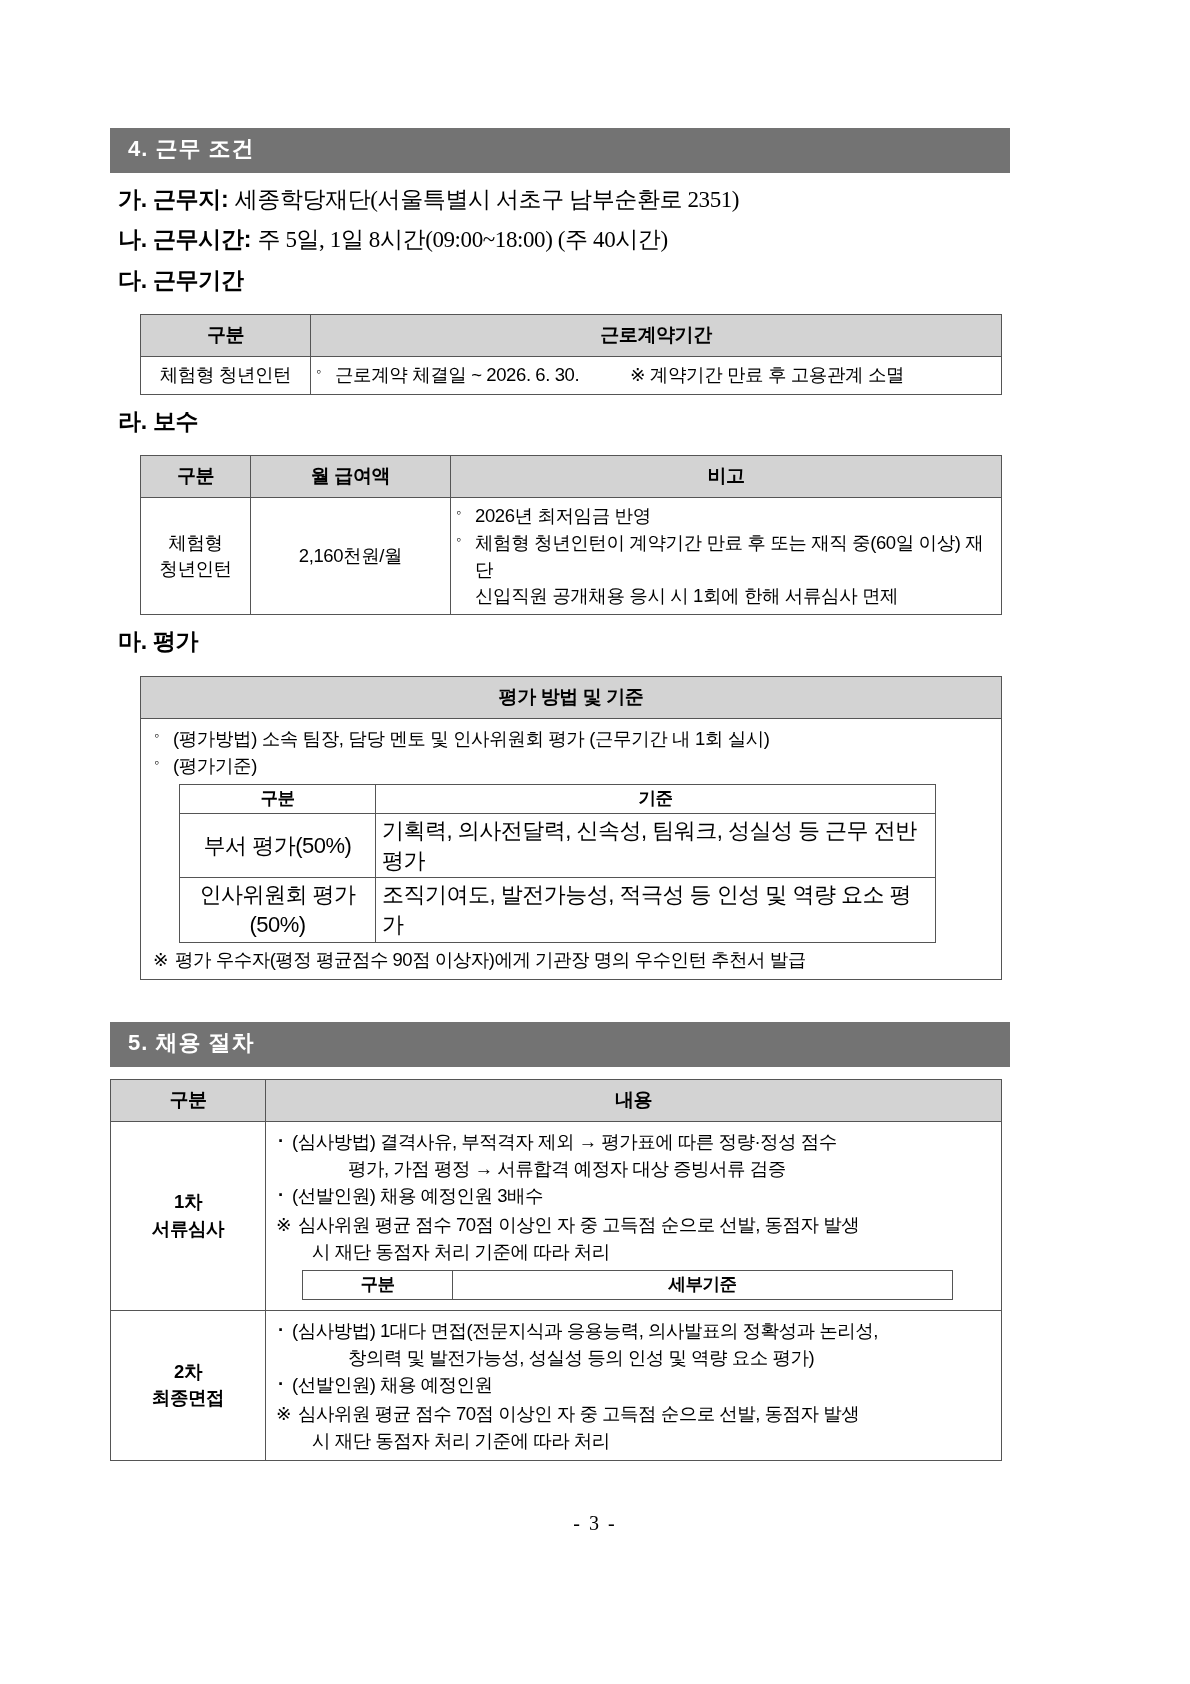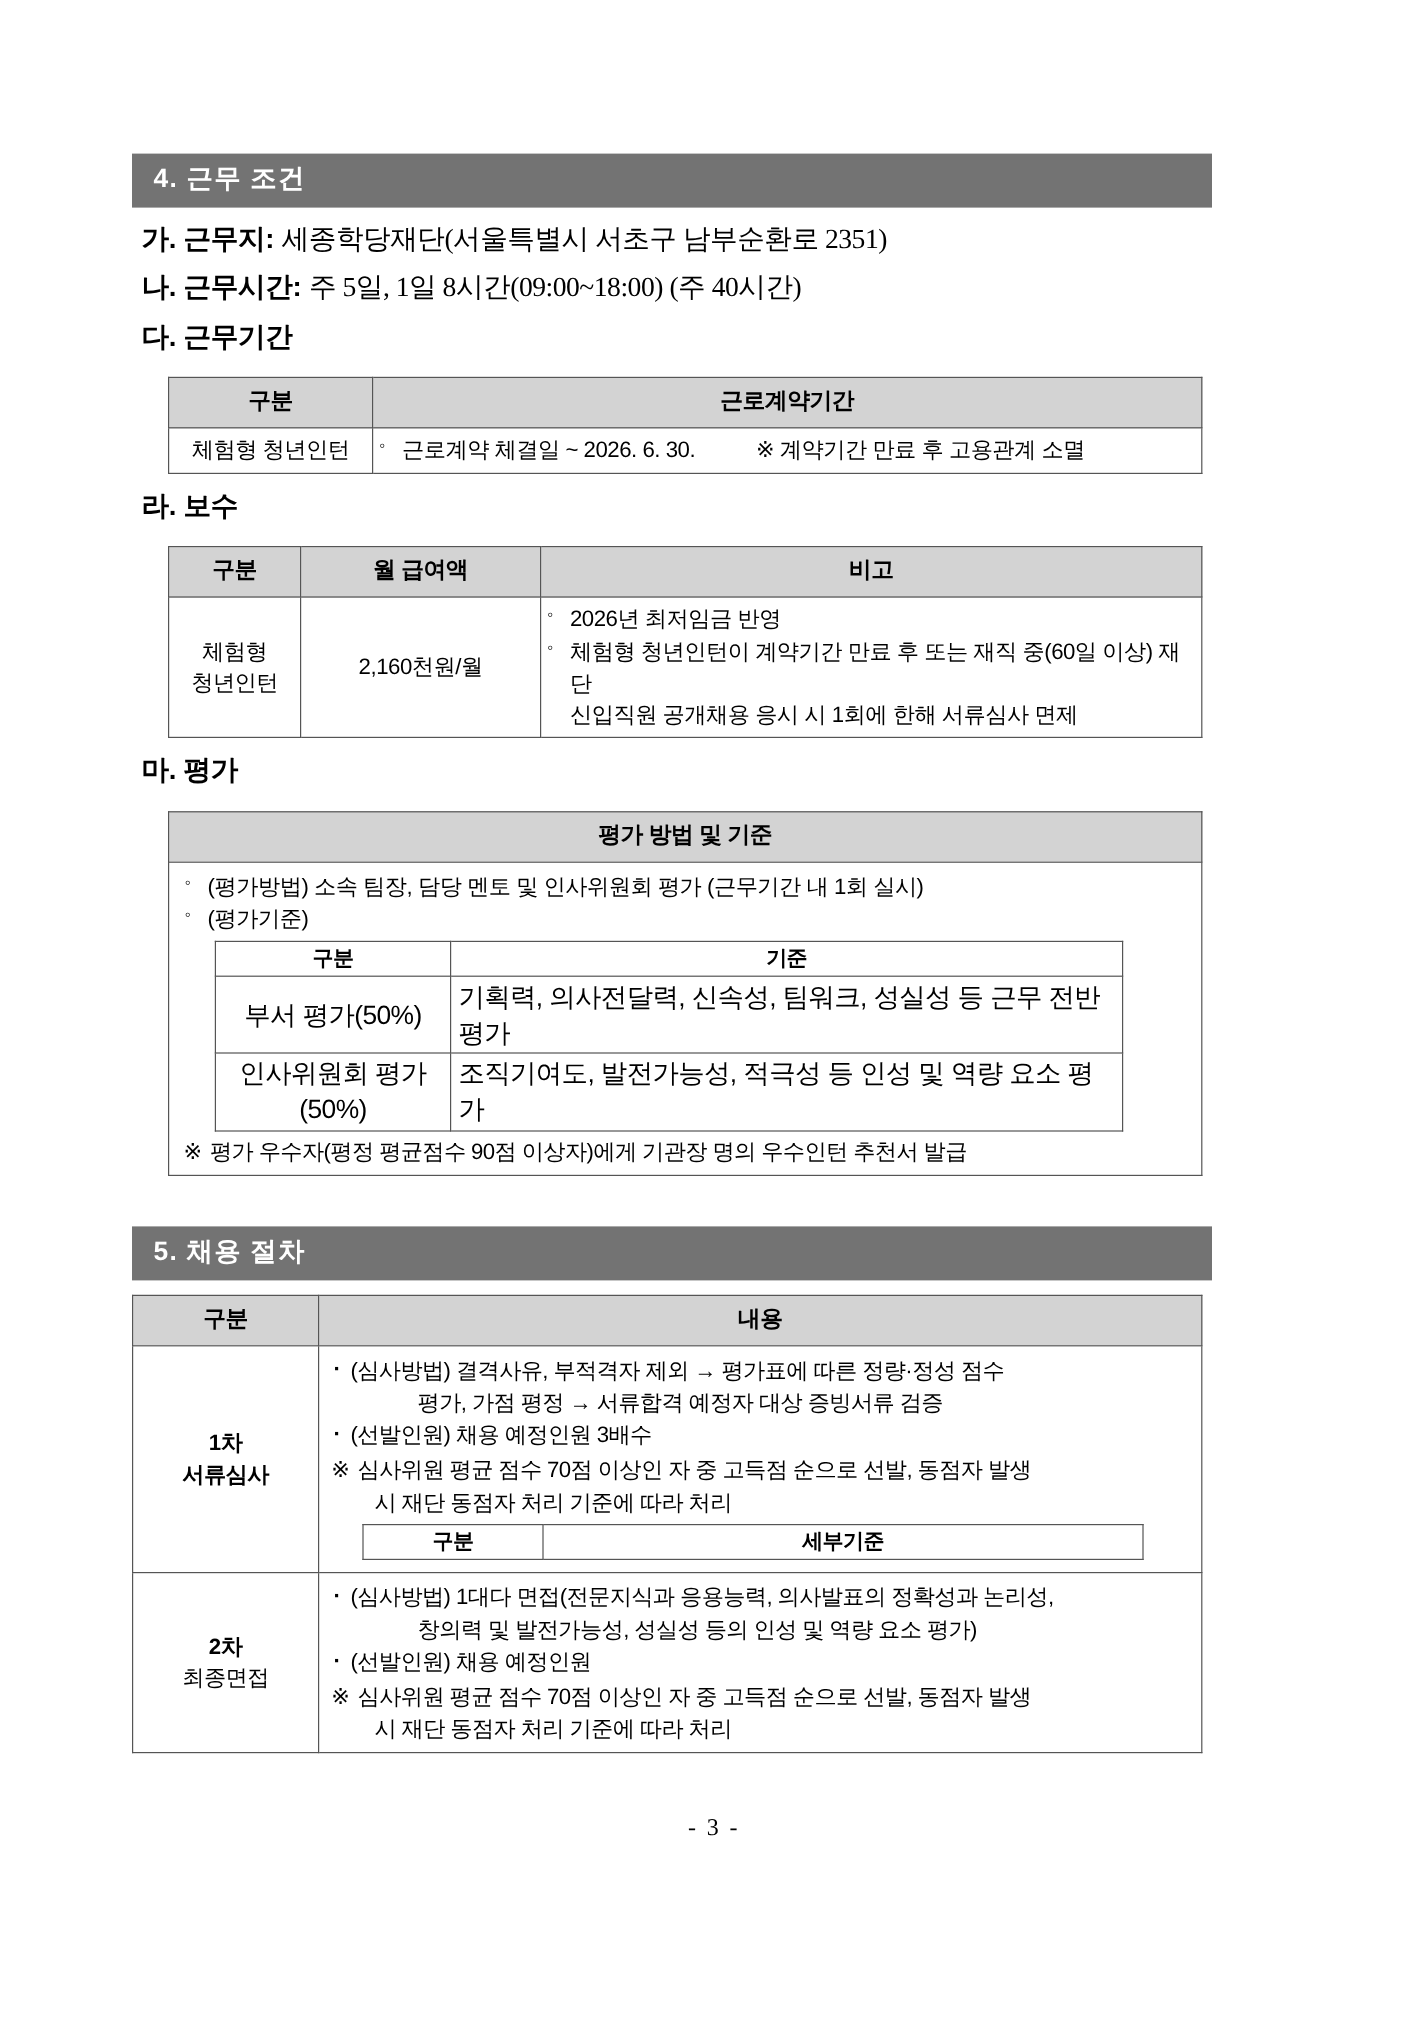--- a/index.html
+++ b/index.html
@@ -337,21 +337,21 @@
               <th>세부기준</th>
             </tr>
           </tbody>
               </table>
         </td>
       </tr>
 
       <tr>
         <td class="c">
           <span style="display:block;font-weight:bold">2차</span>
-          <span style="display:block;font-weight:normal">최종면접</span>
+          <span style="display:block;font-weight:bold">최종면접</span>
         </td>
         <td class="l" style="padding:6px 8px">
           <span class="dot-line">
             <b>(심사방법)</b>
             <span>1대다 면접(전문지식과 응용능력, 의사발표의 정확성과 논리성,</span>
           </span>
           <span class="hang">창의력 및 발전가능성, 성실성 등의 인성 및 역량 요소 평가)</span>
           <span class="dot-line">
             <b>(선발인원)</b>
             <span>채용 예정인원</span>

